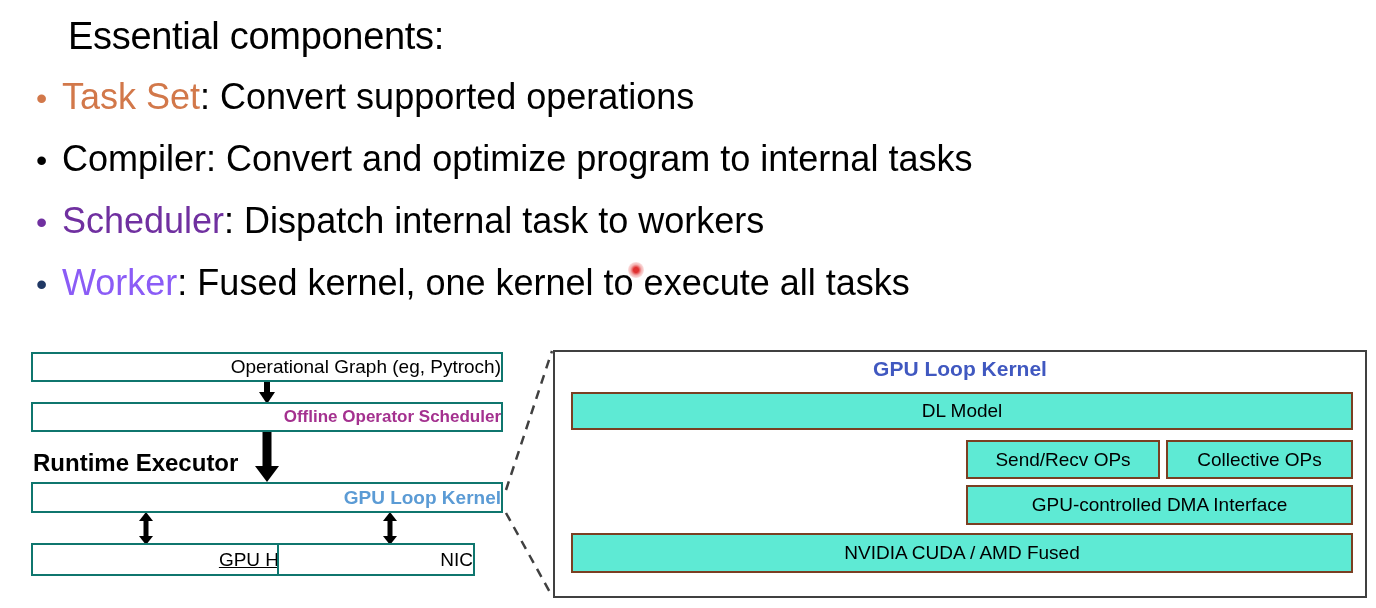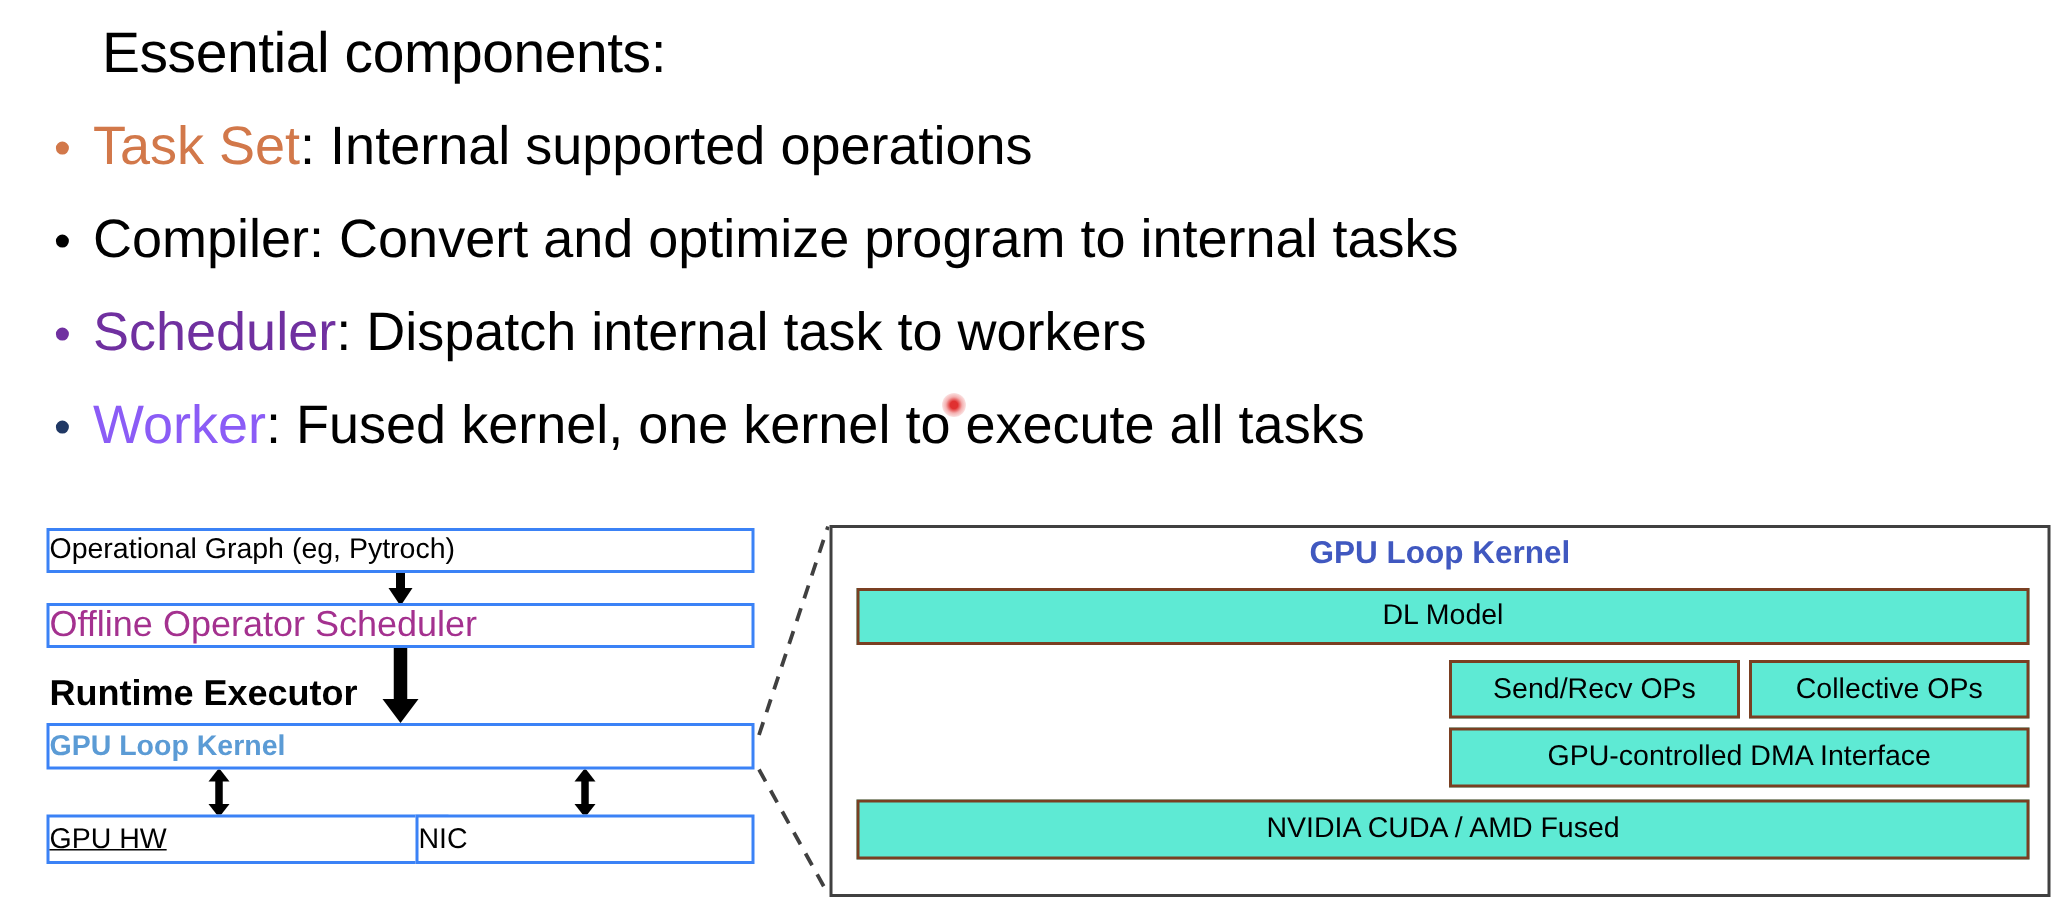--- a/index.html
+++ b/index.html
@@ -60,34 +60,34 @@
     position: absolute;
     left: 0;
     top: 330px;
     width: 1376px;
     height: 278px;
   }
 
   .lbox {
     position: absolute;
     box-sizing: border-box;
-    border: 2px solid #3b82f6;
+    border: 2px solid #0f766e;
     background: #ffffff;
     display: flex;
     align-items: center;
-    justify-content: flex-start;
+    justify-content: flex-end;
     font-size: 19px;
     color: #000000;
     white-space: nowrap;
   }
   #box-opgraph   { left: 31px;  top: 22px;  width: 472px; height: 30px; }
-  #box-offline   { left: 31px;  top: 72px;  width: 472px; height: 30px; font-weight: normal; color: #A4318F; font-size: 24px; }
+  #box-offline   { left: 31px;  top: 72px;  width: 472px; height: 30px; font-weight: bold; color: #A4318F; font-size: 17px; }
   #box-gpuloop-l { left: 31px;  top: 152px; width: 472px; height: 31px; font-weight: bold; color: #5B9BD5; font-size: 19px; }
   #box-gpuhw     { left: 31px;  top: 213px; width: 268px; height: 33px; text-decoration: underline; }
-  #box-nic       { left: 277px; top: 213px; width: 226px; height: 33px; }
+  #box-nic       { left: 277px; top: 213px; width: 198px; height: 33px; }
 
   #runtime-label {
     position: absolute;
     left: 33px;
     top: 119px;
     font-size: 24px;
     font-weight: bold;
     color: #000000;
     white-space: nowrap;
   }
@@ -156,21 +156,21 @@
 </head>
 <body>
 
 <div id="bullet-block">
 
   <div class="heading">Essential components:</div>
 
   <div class="bullet-row" id="row-0">
     <span class="dot" style="color:#D2784A">•</span>
     <span class="term" style="color:#D2784A">Task Set</span>
-    <span class="rest">: Internal supported operations</span>
+    <span class="rest">: Convert supported operations</span>
   </div>
 
   <div class="bullet-row" id="row-1">
     <span class="dot" style="color:#000000">•</span>
     <span class="term" style="color:#000000">Compiler</span>
     <span class="rest">: Convert and optimize program to internal tasks</span>
   </div>
 
   <div class="bullet-row" id="row-2">
     <span class="dot" style="color:#7030A0">•</span>

